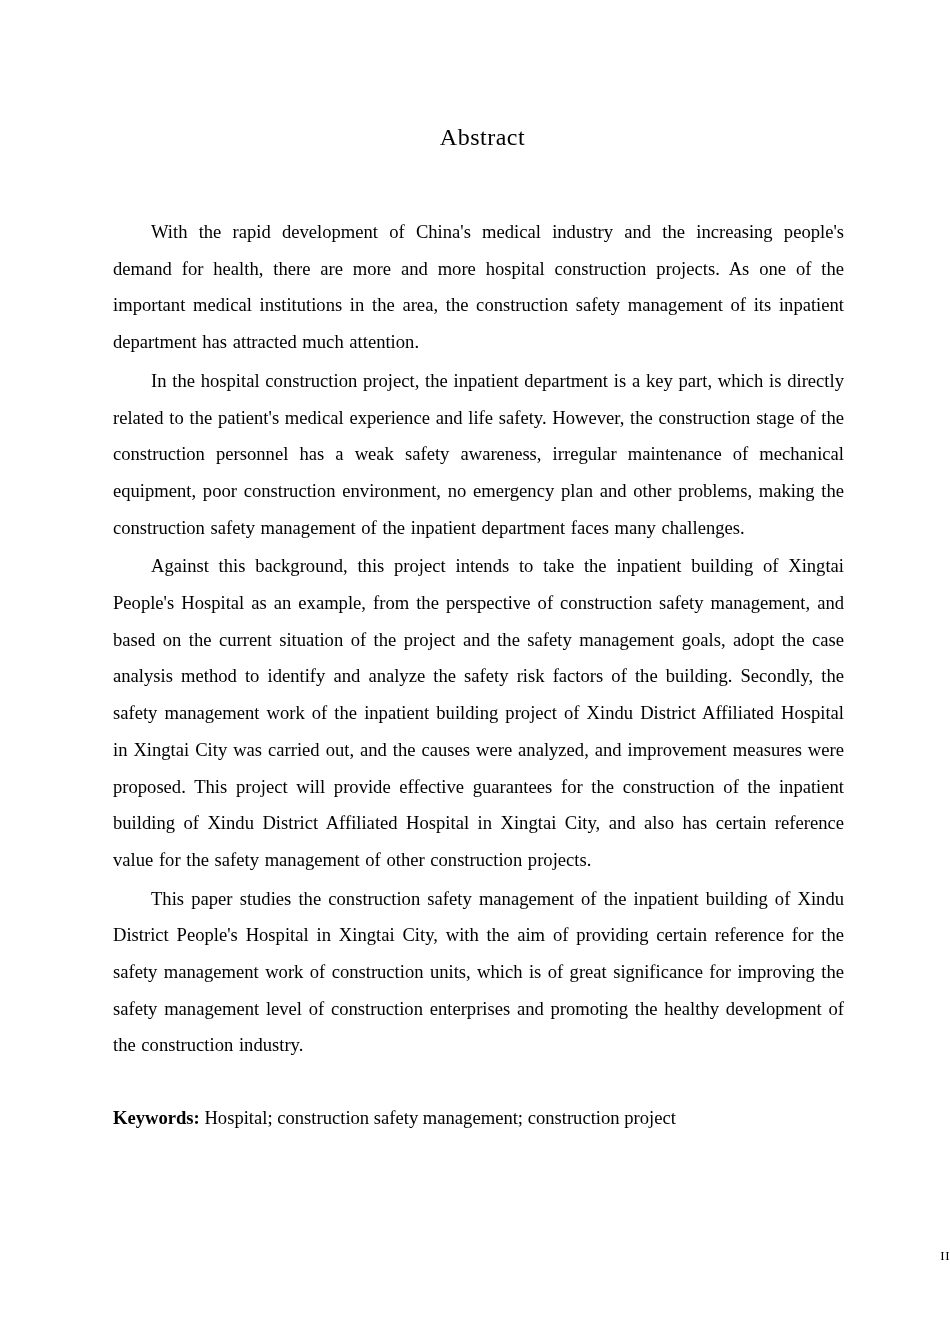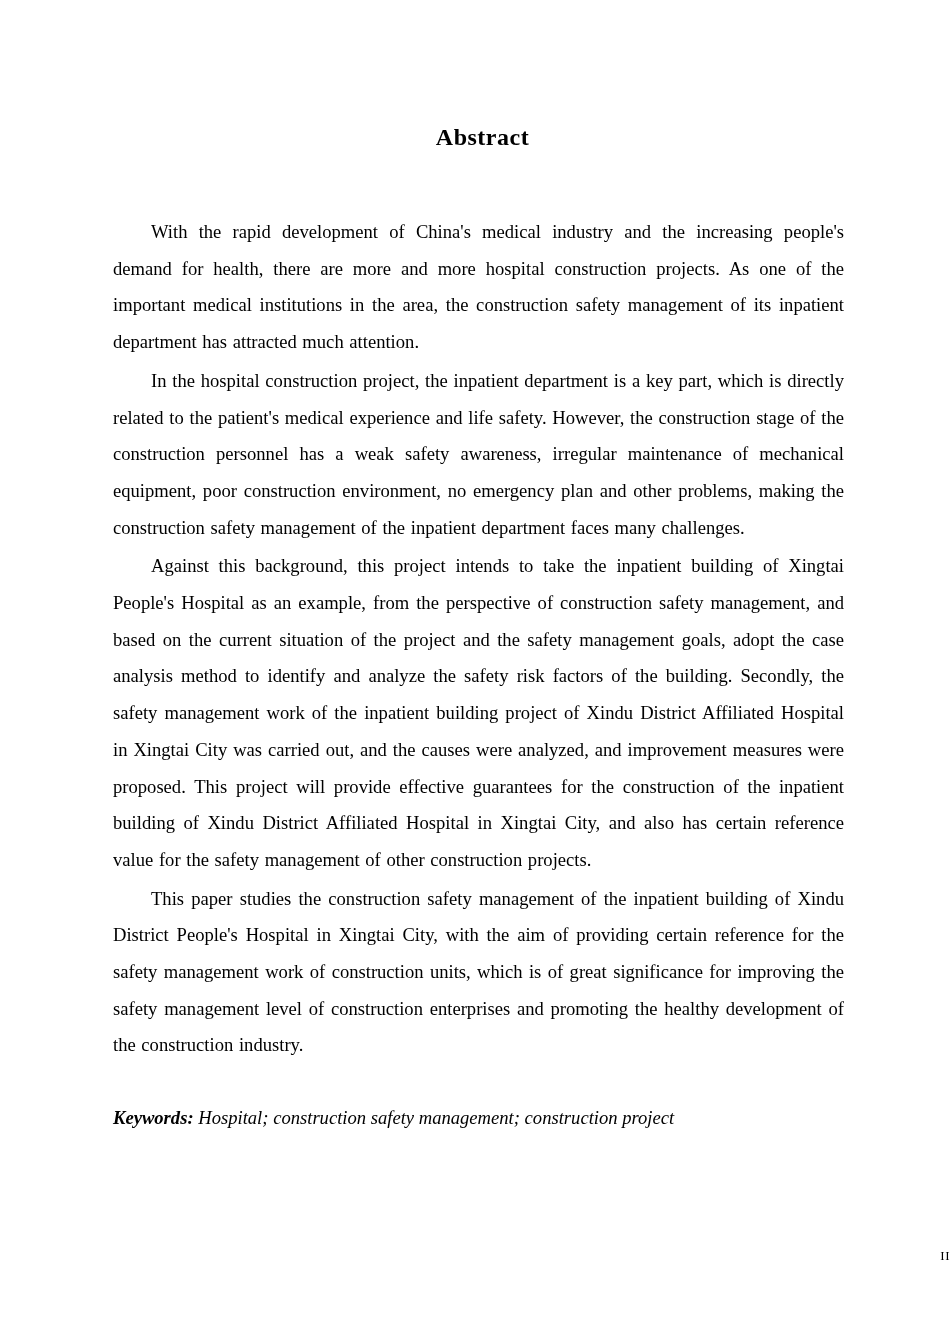--- a/index.html
+++ b/index.html
@@ -13,40 +13,39 @@
     position: relative;
     font-family: "Liberation Serif", "DejaVu Serif", serif;
     color: #000000;
     overflow: hidden;
   }
   .content {
     padding: 122px 98px 0 113px;
   }
   .title {
     font-size: 24px;
-    font-weight: bold;
+    font-weight: normal;
     text-align: center;
     margin: 0 0 62px 0;
     line-height: 1.25;
     letter-spacing: 0.5px;
   }
   .body-para {
     font-size: 18.6px;
     line-height: 36.7px;
     text-align: justify;
     text-indent: 38px;
     margin: 0 8px 2px 0;
     word-spacing: 1px;
   }
   .keywords {
     font-size: 18.6px;
     line-height: 36.7px;
     margin: 36px 0 0 0;
     text-align: left;
-    font-style: italic;
   }
   .keywords .kw-label {
     font-weight: bold;
   }
   .page-number {
     position: absolute;
     left: 0;
     right: 0;
     top: 1248px;
     text-align: right;

